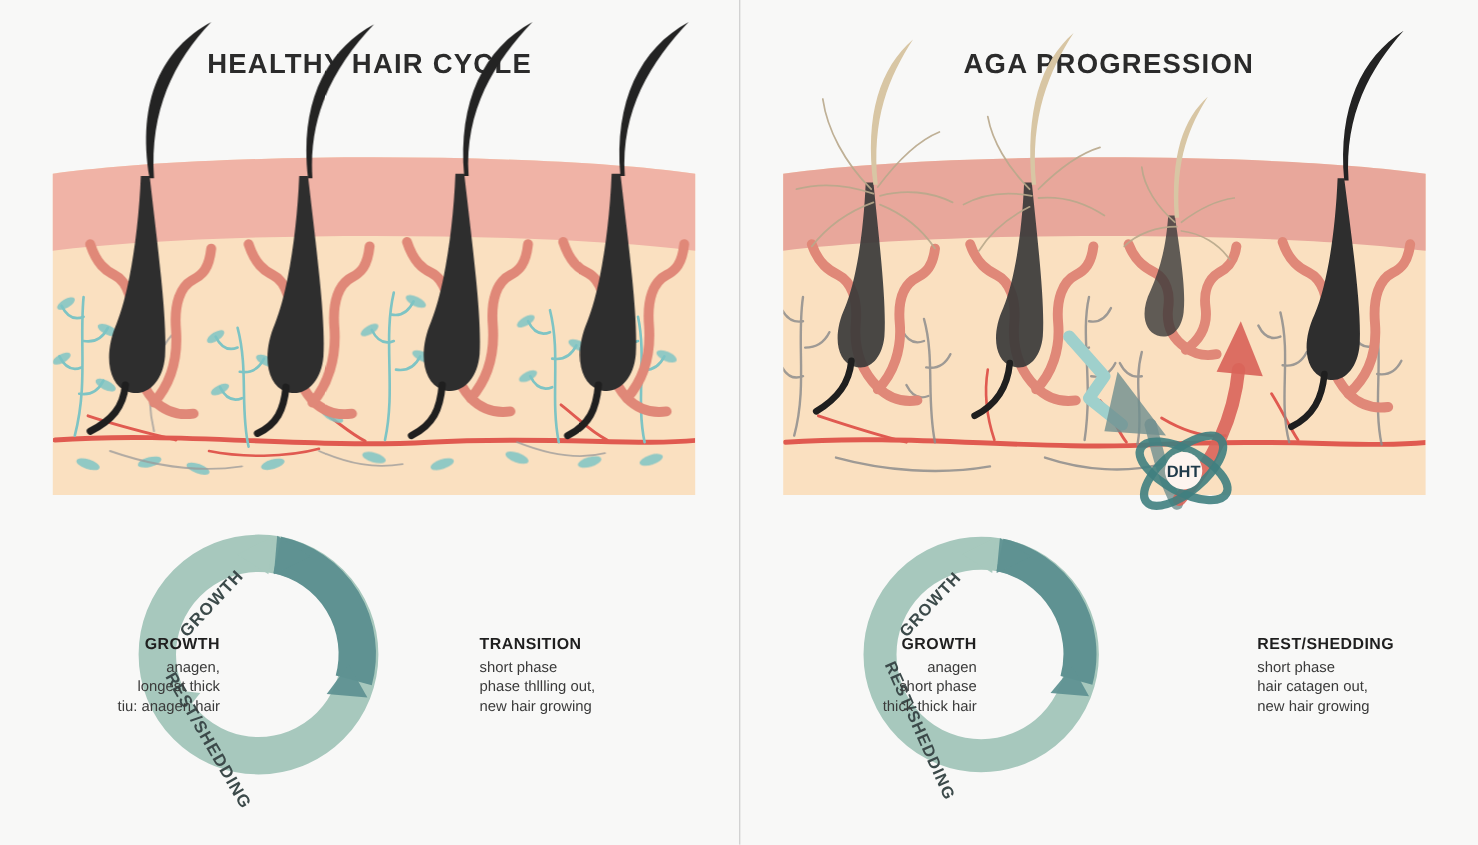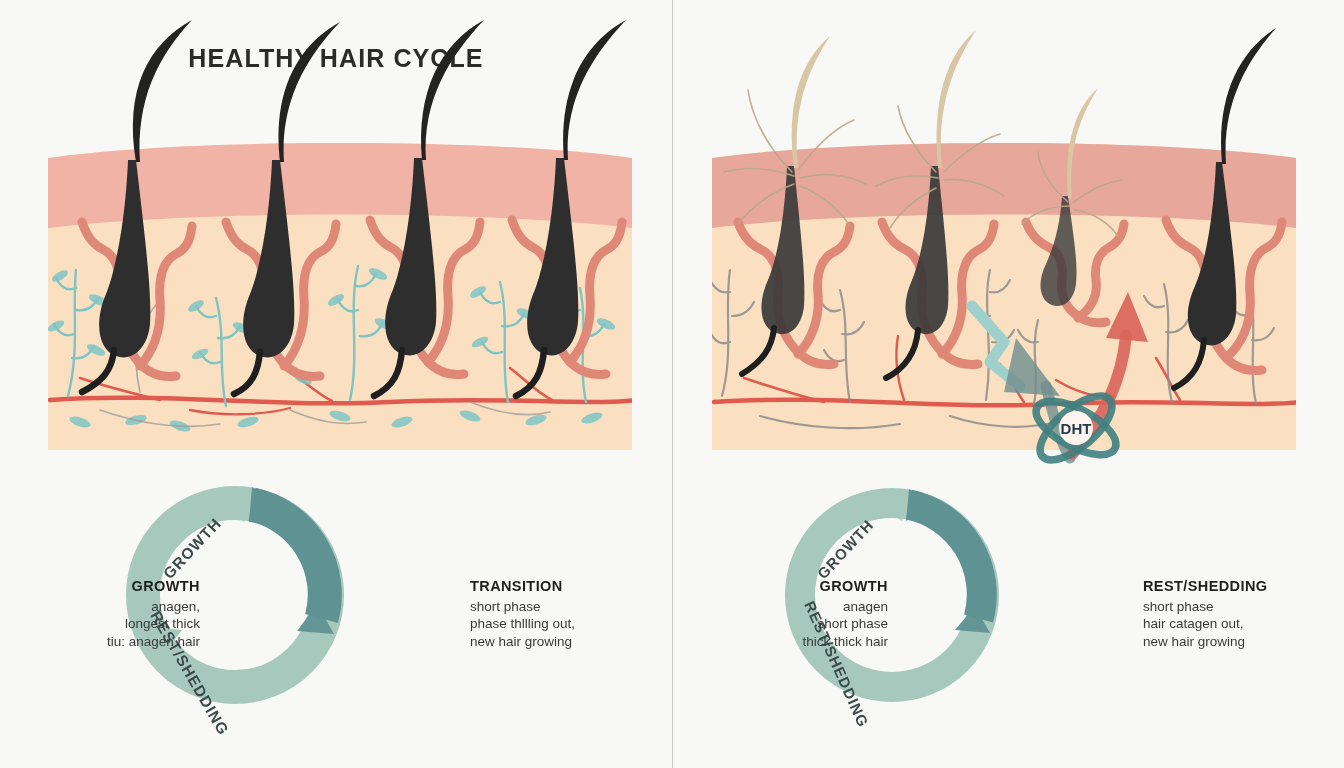--- a/index.html
+++ b/index.html
@@ -31,21 +31,21 @@
   .donut-wrap.left{left:20px;top:470px;width:620px;height:250px;}
   .donut-wrap.right{left:20px;top:470px;width:620px;height:250px;}
   .legend{
     position:absolute;
     font-size:13.5px;line-height:17.5px;color:#3a3a3a;
   }
   .legend .hd{font-weight:bold;font-size:14.5px;color:#1f1f1f;letter-spacing:.4px;display:block;margin-bottom:2px;}
   .legend.l-left{text-align:right;}
   .legend.l-right{text-align:left;}
   .lg-left-growth{left:0px;top:578px;width:200px;}
-  .lg-left-trans{left:470px;top:578px;width:215px;}
+  .lg-left-trans{left:436px;top:578px;width:215px;}
   .lg-right-growth{left:676px;top:578px;width:212px;}
   .lg-right-rest{left:1143px;top:578px;width:200px;}
   svg{display:block;overflow:visible;}
 </style>
 </head>
 <body>
 
 <div class="canvas">
 
   <div class="panel panel-left">
@@ -209,20 +209,21 @@
     <div class="legend l-right lg-left-trans">
       <span class="hd">TRANSITION</span>
       <span>short phase</span><br>
       <span>phase thllling out,</span><br>
       <span>new hair growing</span>
     </div>
   </div>
 
   <div class="panel panel-right">
 
+    <div class="panel-title">AGA PROGRESSION</div>
 
     <div class="skin-wrap right">
       <svg width="600" height="345" viewBox="0 0 600 345">
         <defs>
           <clipPath id="skinClipR">
             <path d="M8 48 C150 28 450 28 592 48 L592 340 L8 340 Z"></path>
           </clipPath>
         </defs>
 
         <g>

